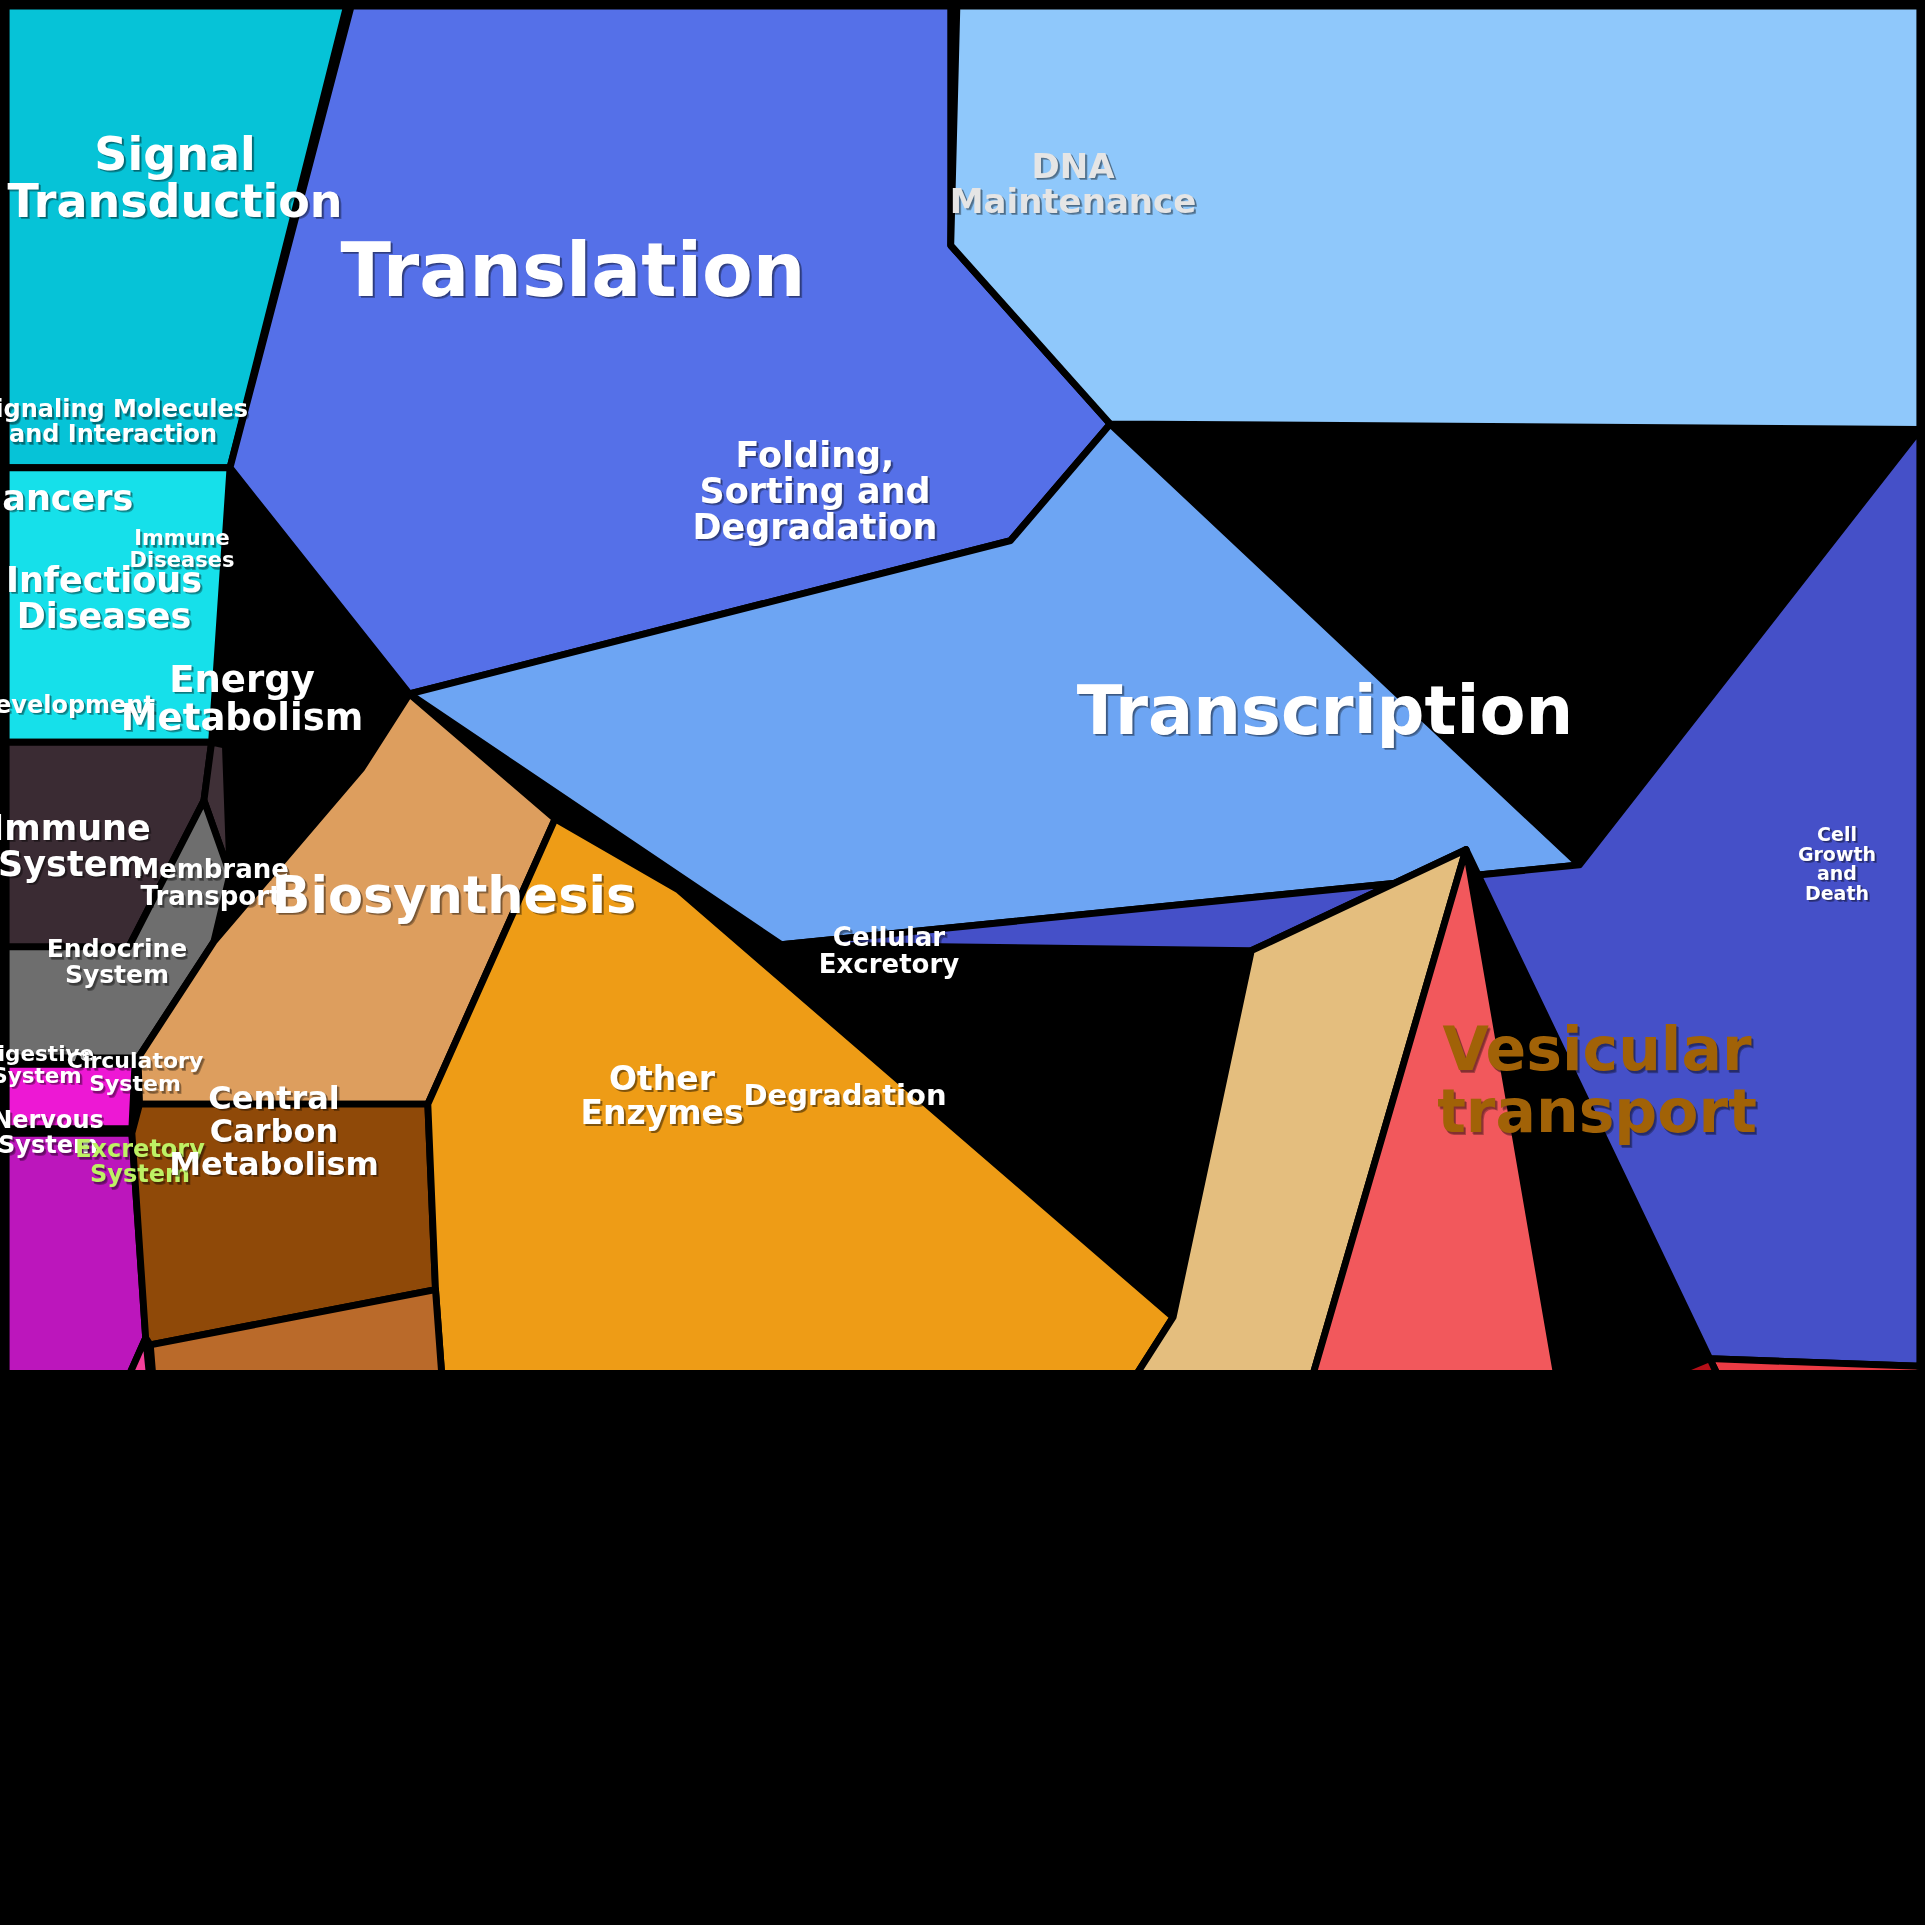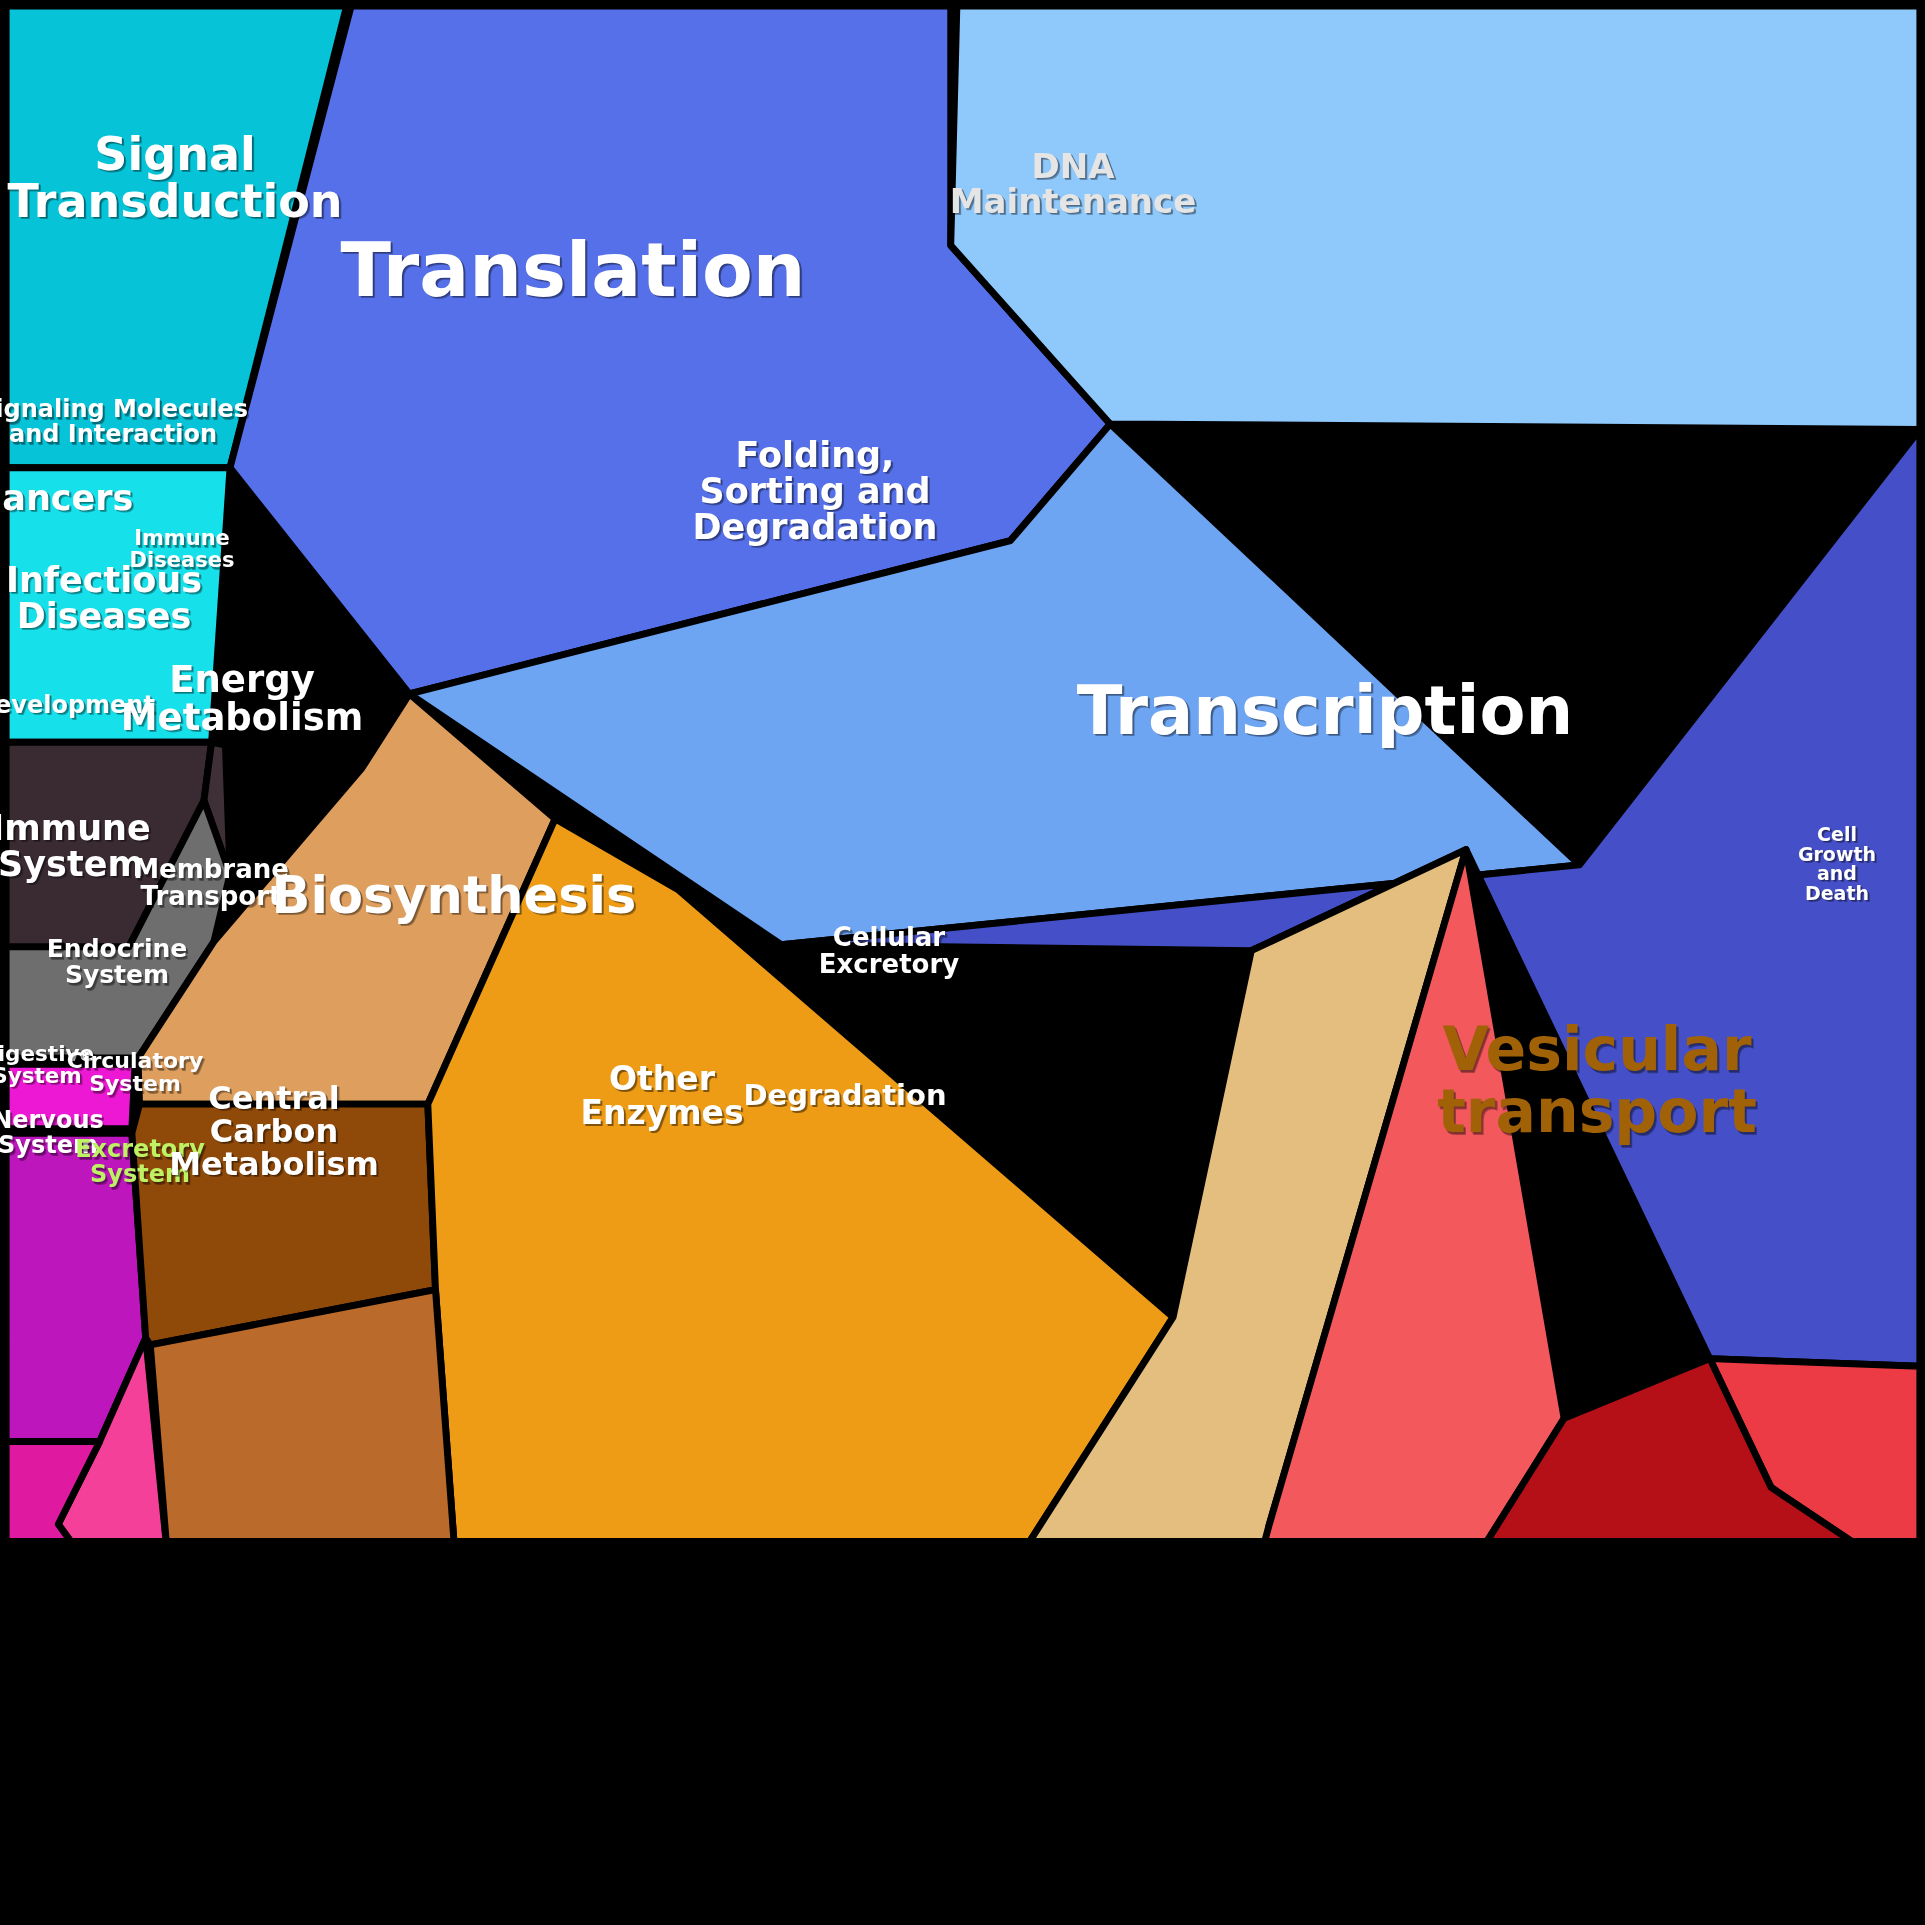--- a/index.html
+++ b/index.html
@@ -3,21 +3,21 @@
 <meta charset="utf-8">
 <style>
   html, body {
     margin: 0;
     padding: 0;
     background: #000000;
   }
   #stage {
     position: relative;
     width: 1926px;
-    height: 1538px;
+    height: 1370px;
     background: #000000;
     overflow: hidden;
     font-family: "DejaVu Sans", sans-serif;
   }
   #treemap {
     position: absolute;
     left: 0;
     top: 0;
     width: 1926px;
     height: 1926px;

